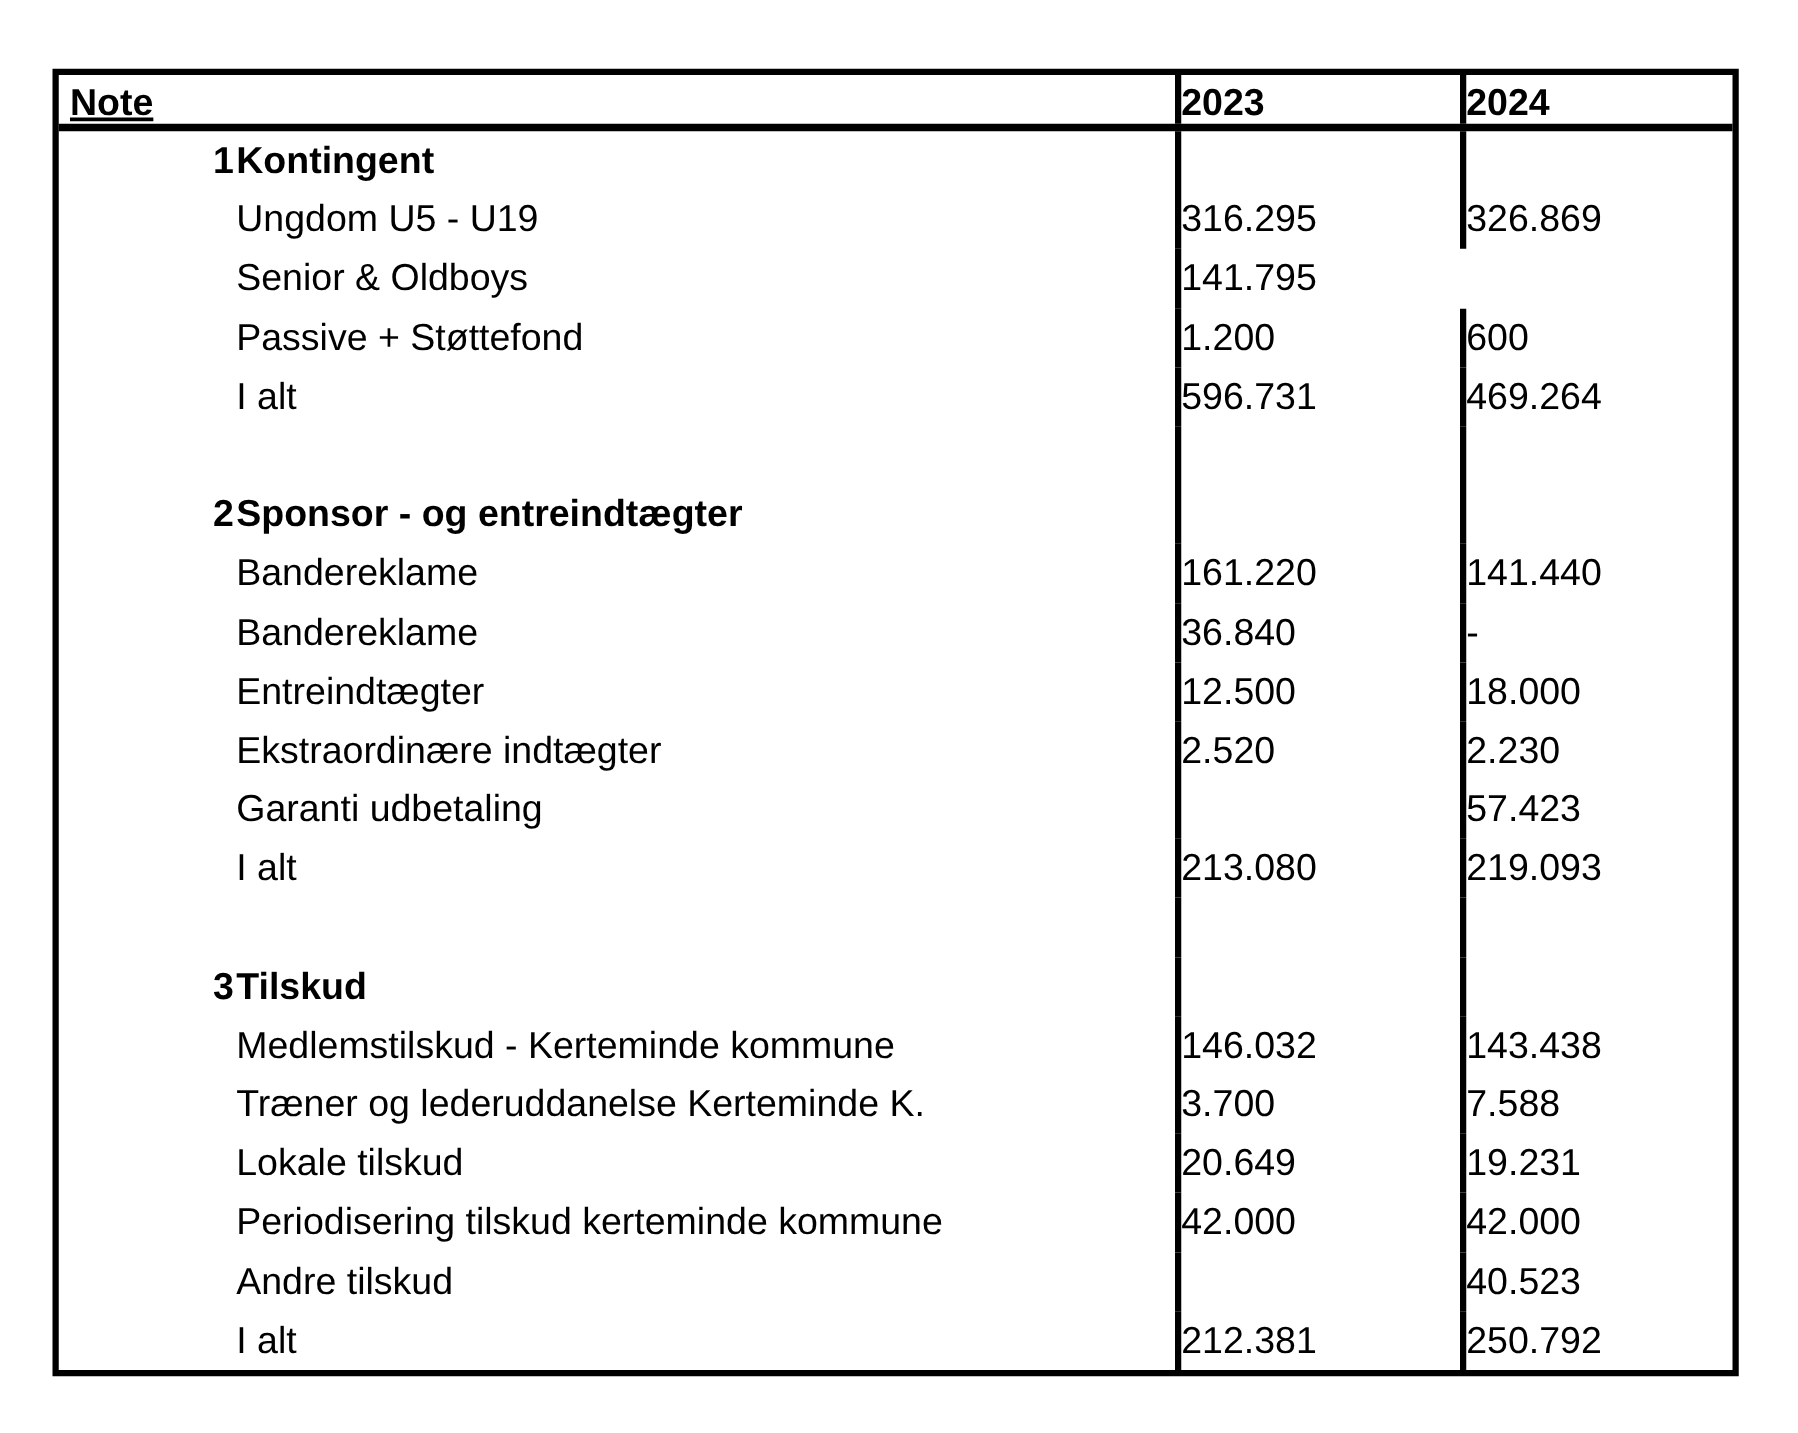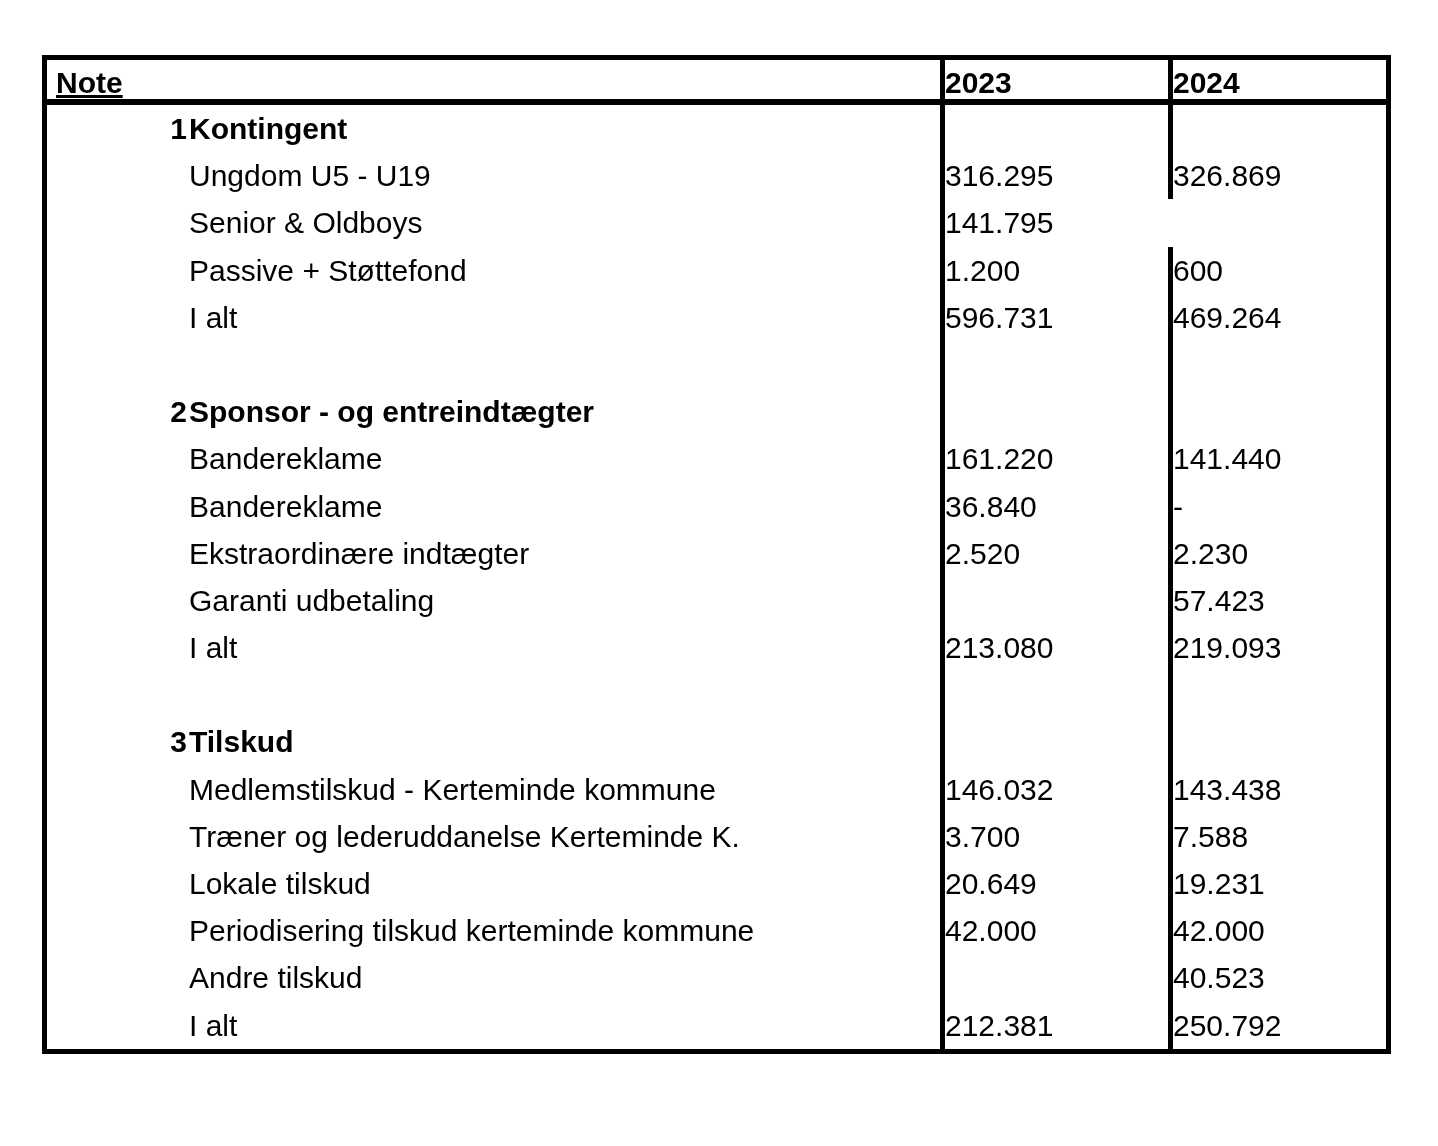--- a/index.html
+++ b/index.html
@@ -144,20 +144,28 @@
 
     <div class="row body">
       <div class="cell label-cell">
         <span class="note-num"></span>
         <span class="item-label">Bandereklame</span>
       </div>
       <div class="cell colval num">36.840</div>
       <div class="cell colval num dash">-</div>
     </div>
 
+    <div class="row body">
+      <div class="cell label-cell">
+        <span class="note-num"></span>
+        <span class="item-label">Entreindtægter</span>
+      </div>
+      <div class="cell colval num">12.500</div>
+      <div class="cell colval num">18.000</div>
+    </div>
 
     <div class="row body">
       <div class="cell label-cell">
         <span class="note-num"></span>
         <span class="item-label">Ekstraordinære indtægter</span>
       </div>
       <div class="cell colval num">2.520</div>
       <div class="cell colval num">2.230</div>
     </div>
 

